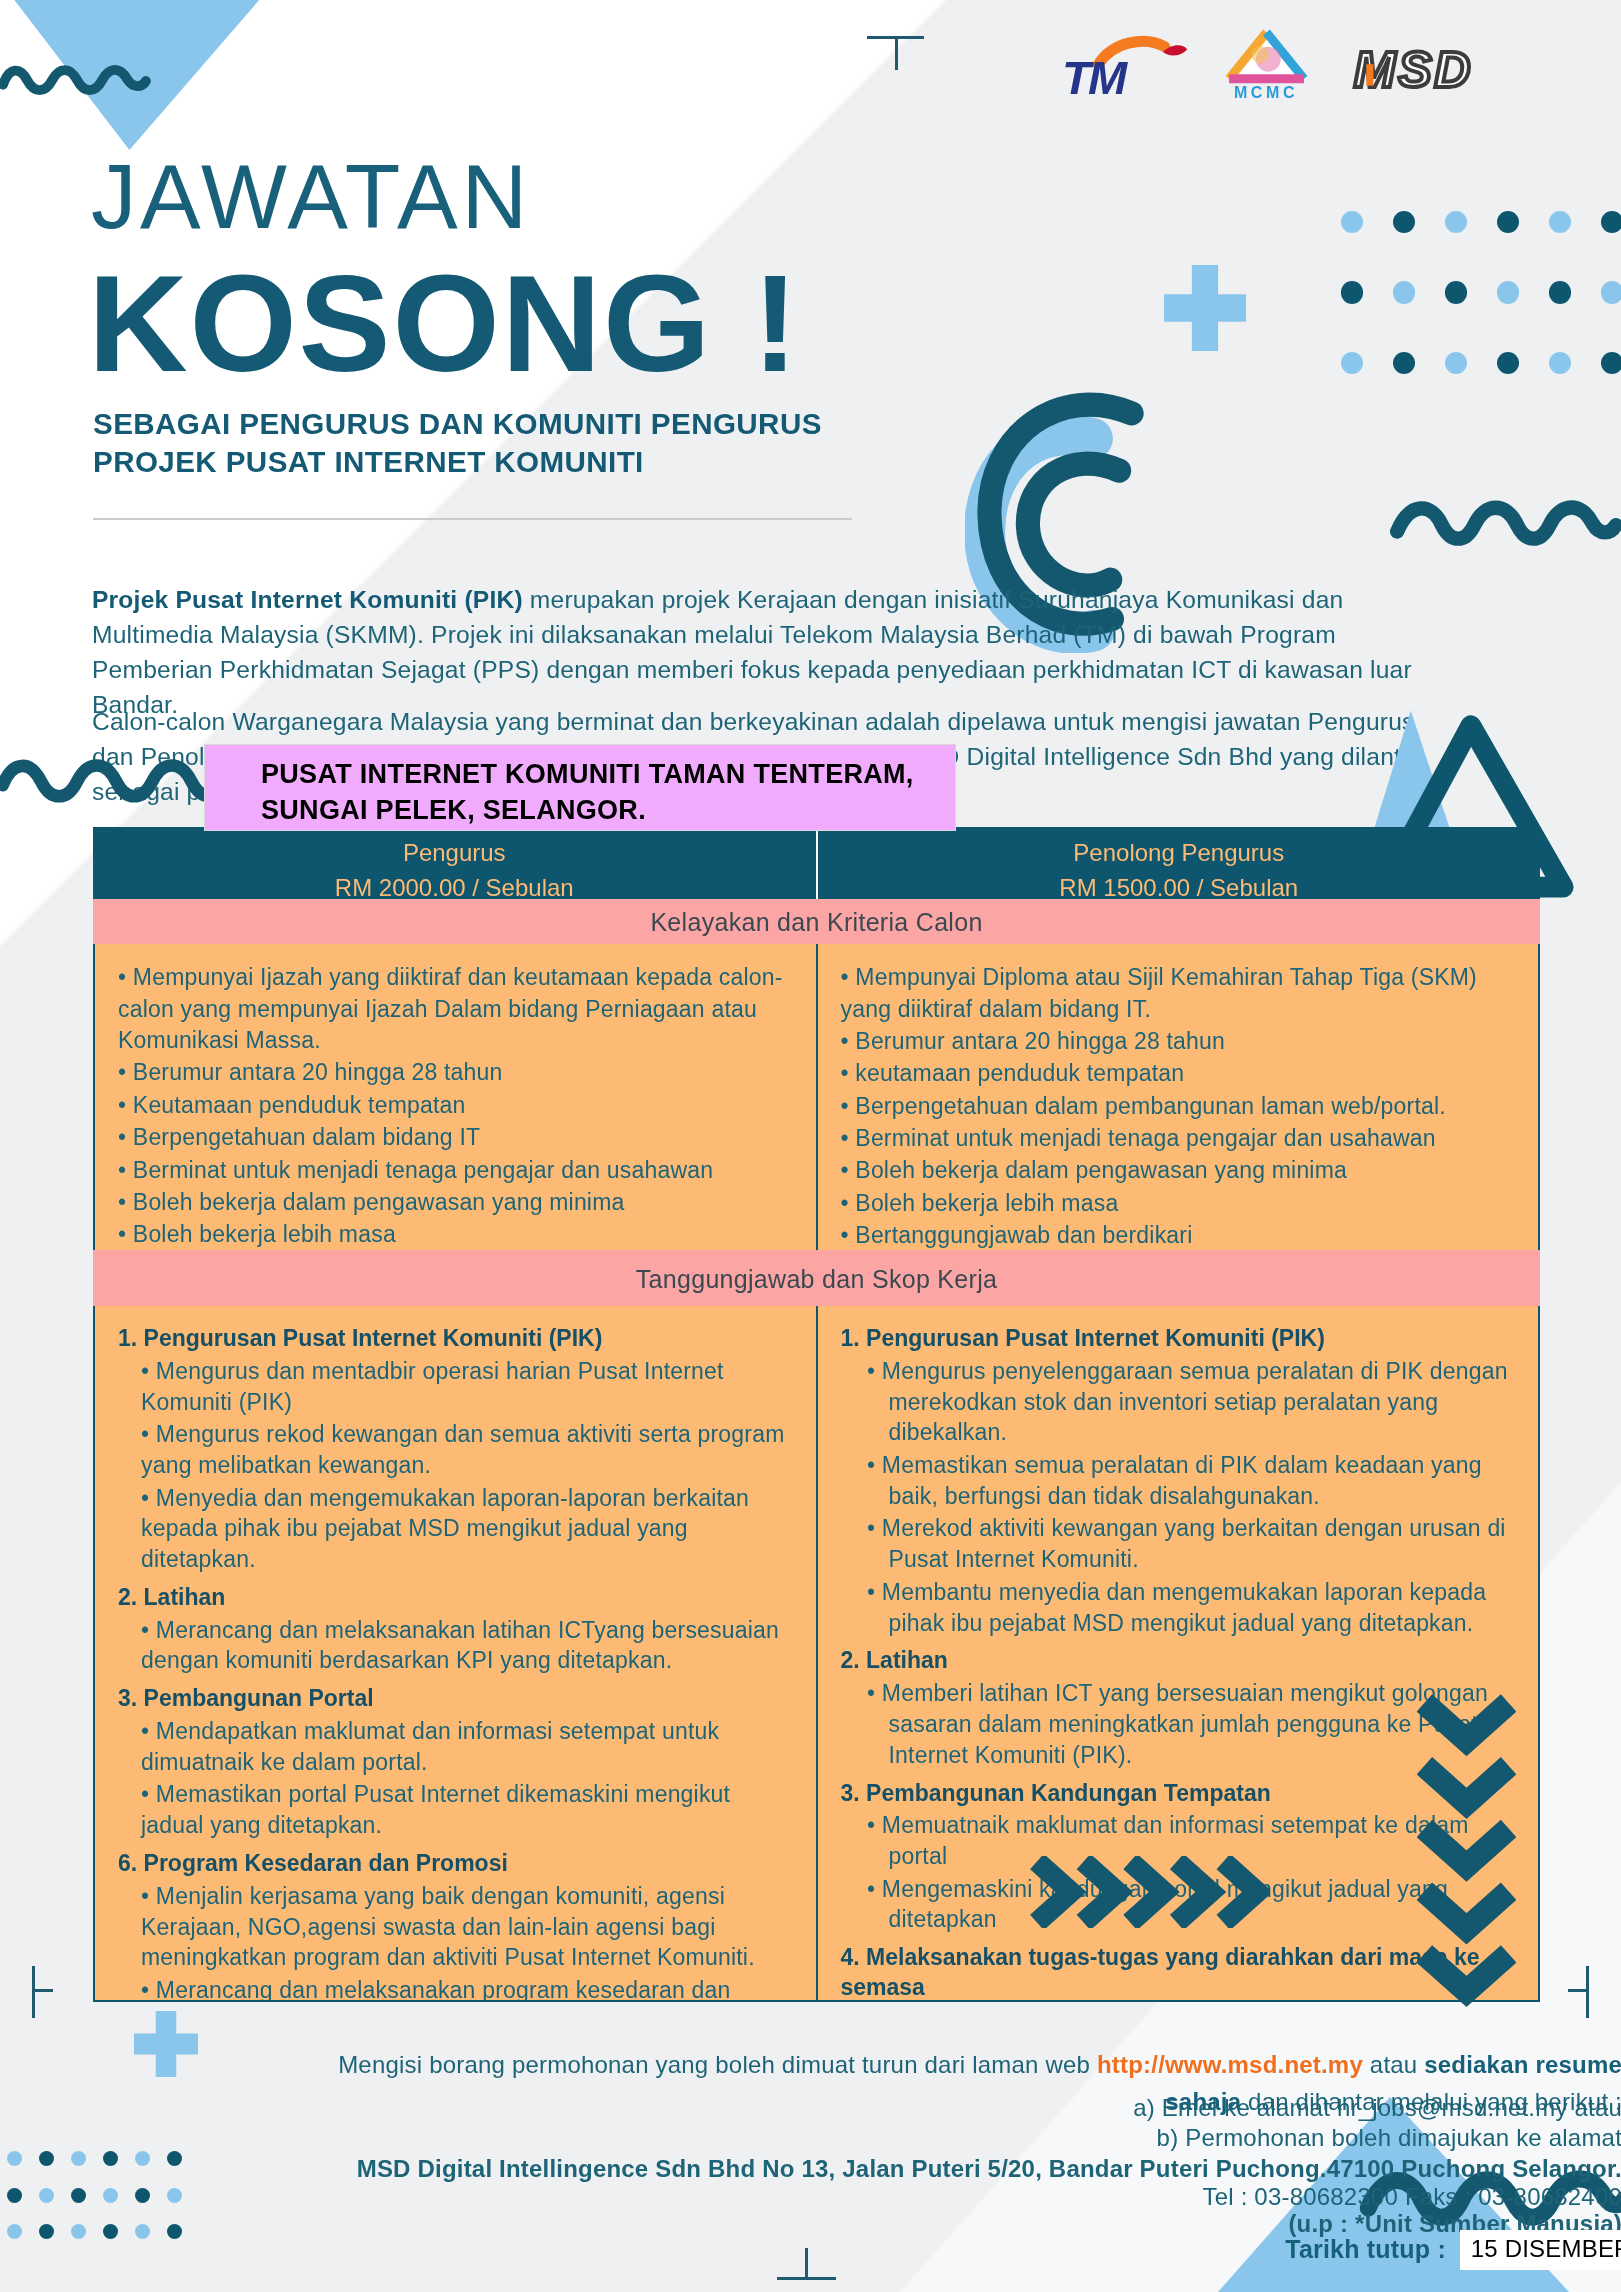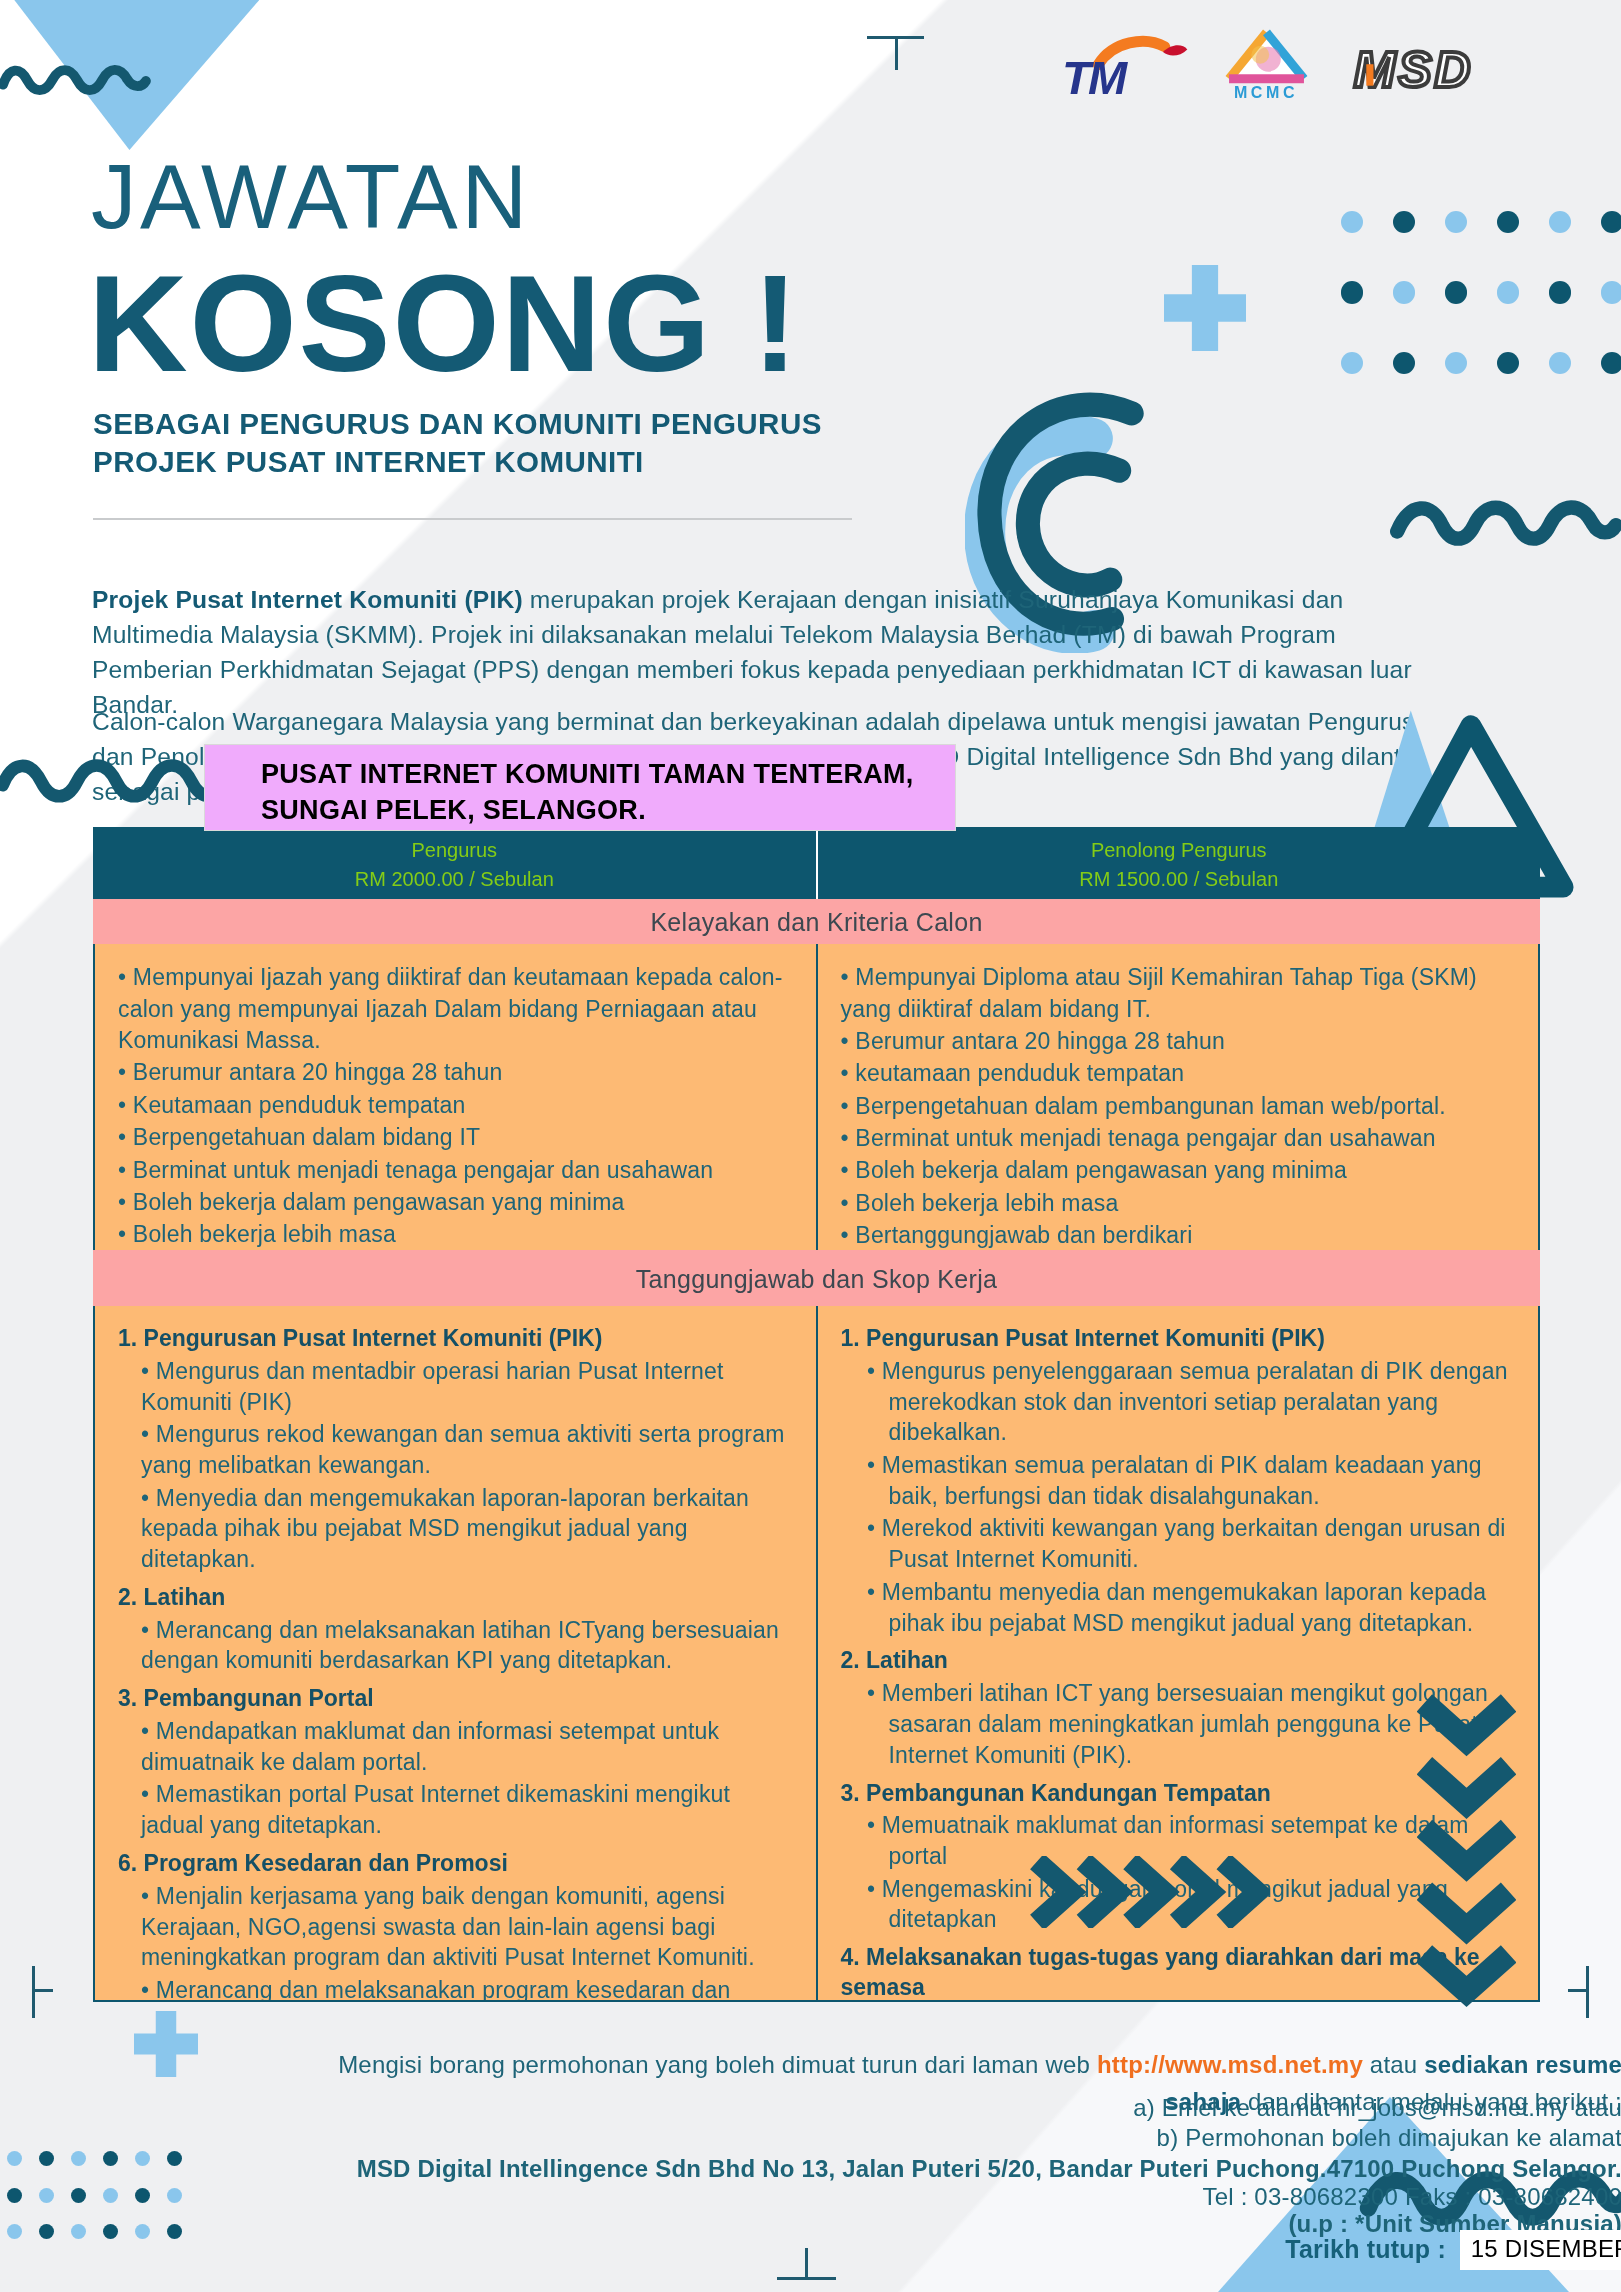--- a/index.html
+++ b/index.html
@@ -37,21 +37,21 @@
   
   .para{left:92px;width:1343px;font-size:24.6px;color:#1e6478;line-height:1.43;letter-spacing:0.2px;}
   .p1{top:557px;} .p2{top:679px;}
   .para b{color:#145a74;}
   
   .loc-box{left:204px;top:744px;width:752px;height:87px;background:#f0abfc;border:0.9px solid #d9d9d9;z-index:3;padding:11.6px 0 0 56px;box-sizing:border-box;}
   .loc-line{font-size:27px;font-weight:700;color:#000;line-height:1.33;letter-spacing:0.3px;}
   
   .jobs-table{left:93px;top:827px;width:1447px;z-index:2;}
   .t-header{display:flex;background:#0d566e;height:72px;}
-  .t-hcell{flex:1;color:#84cc16;text-align:center;padding-top:9px;font-size:20px;line-height:1.45;}
+  .t-hcell{flex:1;color:#fdba74;text-align:center;padding-top:9px;font-size:24px;line-height:1.45;}
   .t-hcell.first{border-right:2.7px solid #fff;}
   .t-banner{background:#fca5a5;text-align:center;font-size:25px;color:#3c4850;letter-spacing:0.3px;}
   .t-banner1{height:45px;padding-top:9px;box-sizing:border-box;}
   .t-banner2{height:56px;padding-top:15px;box-sizing:border-box;}
   .t-body{display:flex;background:#fdba74;border-left:2.7px solid #0d566e;border-right:2.7px solid #0d566e;}
   .t-body1{height:306px;}
   .t-body2{height:694px;border-bottom:2.7px solid #0d566e;}
   .t-cell{flex:1;padding:18px 21.5px 0 23px;overflow:hidden;}
   .t-cell.first{border-right:2.7px solid #0d566e;}
   .crit-item{font-size:23px;color:#1e6478;line-height:1.37;letter-spacing:0.2px;margin-bottom:0.9px;}

